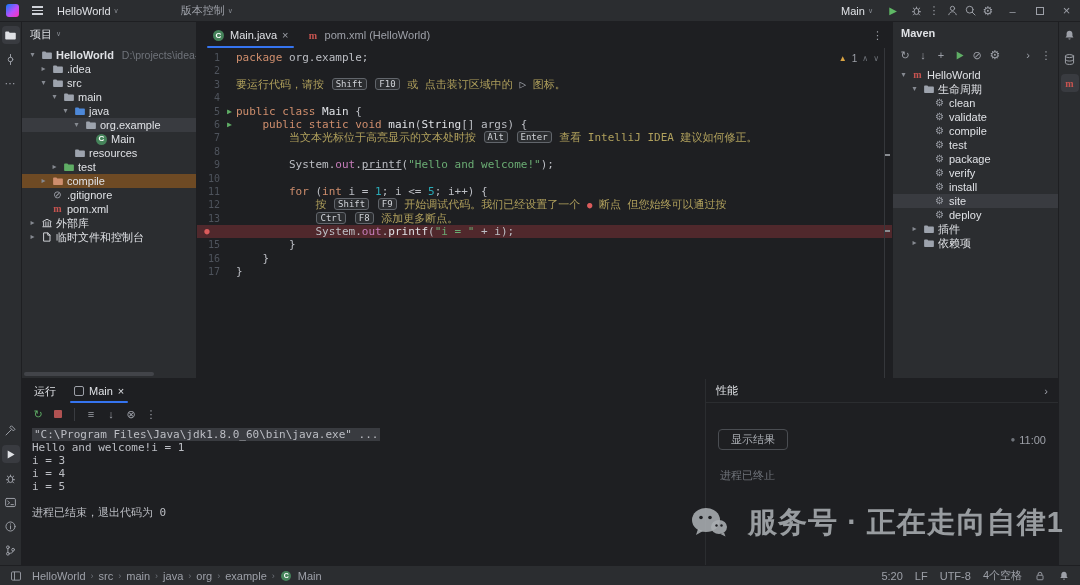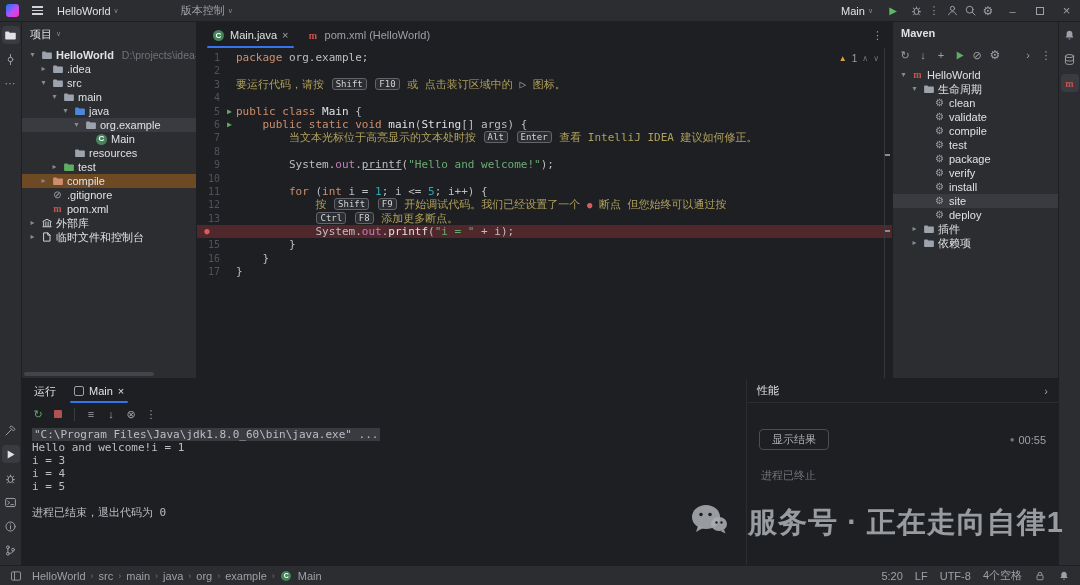--- a/index.html
+++ b/index.html
@@ -113,40 +113,40 @@
   .rp-tab{ height:100%; display:flex; align-items:center; gap:5px; padding:0 6px; color:#dfe1e5; position:relative; }
   .rp-tab::after{ content:''; position:absolute; left:2px; right:2px; bottom:0; height:2px; background:#3574f0; border-radius:1px; }
   .rt-ico{ width:10px; height:10px; border:1px solid #9da0a8; border-radius:2px; display:inline-block; }
   .rp-toolbar{ height:22px; flex:none; display:flex; align-items:center; gap:4px; padding-left:8px; color:#9da0a8; }
   .rp-toolbar .sbtn{ width:16px; height:16px; }
   .vdiv{ width:1px; height:13px; background:#393b40; margin:0 4px; }
   .console{ flex:1; overflow:hidden; padding:3px 0 0 10px; color:#bcbec4;
             font-family:"DejaVu Sans Mono", monospace; font-size:11px; line-height:13px; white-space:pre; }
   .cline{ height:13px; }
   .hlspan{ background:#393b40; padding:0 2px; }
-  .perf-pane{ width:312px; flex:none; border-left:1px solid #2b2d30; display:flex; flex-direction:column; }
+  .perf-pane{ width:353px; flex:none; border-left:1px solid #2b2d30; display:flex; flex-direction:column; }
   .pf-header{ height:24px; flex:none; display:flex; align-items:center; padding:0 10px; border-bottom:1px solid #2b2d30; }
   .pf-chev{ margin-left:auto; color:#9da0a8; }
   .pf-toolbar{ margin-top:26px; display:flex; align-items:center; padding:0 12px; }
   .pf-btn{ border:1px solid #4a4d52; border-radius:4px; padding:2px 12px; color:#a9acb2; }
   .pf-timer{ margin-left:auto; color:#9da0a8; display:flex; align-items:center; gap:4px; }
   .rec{ color:#6f737a; font-size:8px; }
   .pf-status{ margin-top:18px; padding-left:14px; color:#6f737a; }
 
   
   .statusbar{ height:20px; flex:none; background:#2b2d30; border-top:1px solid #1e1f22;
               display:flex; align-items:center; padding:0 10px; gap:10px; color:#9da0a8; }
   .bc{ display:flex; align-items:center; gap:5px; }
   .bc .sep{ color:#6f737a; font-size:9px; }
   .sb-right{ margin-left:auto; display:flex; align-items:center; gap:12px; }
   .sb-ico{ display:inline-flex; align-items:center; color:#9da0a8; }
   .sb-ico svg{ width:12px; height:12px; }
 
   
-  .watermark{ position:absolute; right:16px; bottom:42px; z-index:50; display:flex; align-items:flex-start; gap:20px;
+  .watermark{ position:absolute; right:16px; bottom:42px; z-index:50; display:flex; align-items:center; gap:20px;
               font-size:29px; font-weight:bold; letter-spacing:1px; color:rgba(170,174,178,.88); }
   .wm-logo svg{ width:38px; height:34px; display:block; }
 </style>
 </head>
 <body>
 
 <div class="app">
 
   <header class="titlebar">
     <span class="logo"></span>
@@ -620,21 +620,21 @@
         </div>
         <div class="perf-pane">
           <div class="pf-header">
             <span>性能</span>
             <span class="pf-chev">›</span>
           </div>
           <div class="pf-toolbar">
             <span class="pf-btn">显示结果</span>
             <span class="pf-timer">
               <span class="rec">●</span>
-              <span>00:55</span>
+              <span>11:00</span>
             </span>
           </div>
           <div class="pf-status">进程已终止</div>
         </div>
       </div>
     </div>
 
     <aside class="strip strip-right">
       <div class="sgroup" id="strip-right-icons">
           <span class="sbtn">

